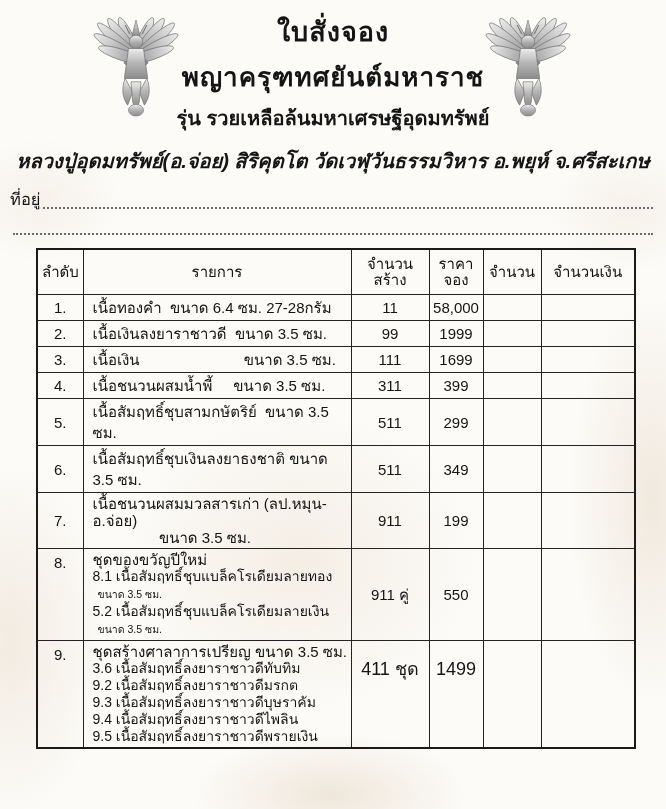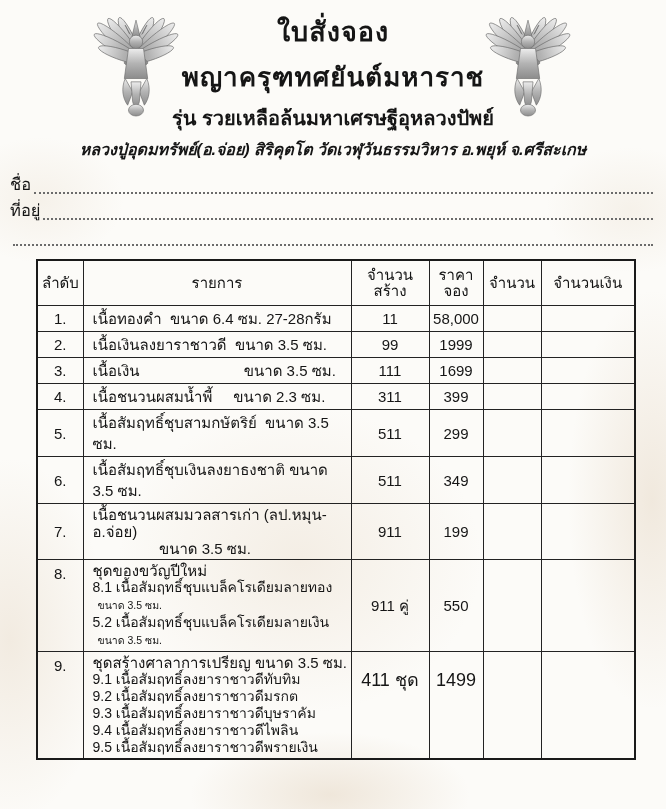--- a/index.html
+++ b/index.html
@@ -19,21 +19,21 @@
       radial-gradient(ellipse 120px 90px at 40px 200px, rgba(210,186,152,0.15), rgba(210,186,152,0) 70%),
       radial-gradient(ellipse 120px 90px at 630px 210px, rgba(210,186,152,0.15), rgba(210,186,152,0) 70%);
   }
   .page{position:relative;z-index:1;}
 
   
   .header{text-align:center;padding-top:10px;position:relative;}
   .t1{font-size:27px;font-weight:bold;letter-spacing:1px;}
   .t2{font-size:26px;font-weight:bold;margin-top:3px;letter-spacing:1px;}
   .t3{font-size:20px;font-weight:bold;margin-top:5px;}
-  .t4{font-size:16px;font-weight:bold;font-style:italic;margin-top:3px;}
+  .t4{font-size:20px;font-weight:bold;font-style:italic;margin-top:11px;}
   .t5{font-size:14px;font-weight:bold;font-style:italic;margin-top:3px;}
   .emblem{position:absolute;top:4px;width:100px;height:134px;}
   .emblem.left{left:86px;}
   .emblem.right{left:478px;}
 
   
   .form-area{margin:10px 10px 0 10px;}
   .fline{display:flex;align-items:flex-end;height:26px;font-size:16.5px;}
   .flabel{flex:none;padding-bottom:1px;}
   .dots{flex:1;border-bottom:2px dotted #6b6b6b;height:2px;margin:0 3px 4px 3px;}
@@ -129,29 +129,25 @@
         <path d="M51,48 L69,48 L74,84 L46,84 Z"></path>
         <path d="M47,84 C42,96 44,108 50,116 L56,100 Z"></path>
         <path d="M73,84 C78,96 76,108 70,116 L64,100 Z"></path>
         <path d="M54,88 L66,88 L64,112 C62,120 58,120 56,112 Z"></path>
         <ellipse cx="60" cy="122" rx="9" ry="7"></ellipse>
       </g>
     </svg>
 
     <div class="t1">ใบสั่งจอง</div>
     <div class="t2">พญาครุฑทศยันต์มหาราช</div>
-    <div class="t3">รุ่น รวยเหลือล้นมหาเศรษฐีอุหลวงปัพย์</div>
+    <div class="t3">รุ่น รวยเหลือล้นมหาเศรษฐีอุดมทรัพย์</div>
     <div class="t4">หลวงปู่อุดมทรัพย์(อ.จ่อย) สิริคุตโต วัดเวฬุวันธรรมวิหาร อ.พยุห์ จ.ศรีสะเกษ</div>
   </div>
 
   <div class="form-area">
-    <div class="fline">
-      <span class="flabel">ชื่อ</span>
-      <span class="dots"></span>
-    </div>
     <div class="fline">
       <span class="flabel">ที่อยู่</span>
       <span class="dots"></span>
     </div>
     <div class="fline">
       <span class="dots"></span>
     </div>
   </div>
 
   <div class="table-wrap">
@@ -204,21 +200,21 @@
               <div class="ln"><span>เนื้อเงิน                         ขนาด 3.5 ซม.</span></div>
             </td>
             <td class="val">111</td>
             <td class="val">1699</td>
             <td class="val"></td>
             <td class="val"></td>
           </tr>
           <tr>
             <td class="col-no">4.</td>
             <td class="col-item">
-              <div class="ln"><span>เนื้อชนวนผสมน้ำพี้     ขนาด 2.3 ซม.</span></div>
+              <div class="ln"><span>เนื้อชนวนผสมน้ำพี้     ขนาด 3.5 ซม.</span></div>
             </td>
             <td class="val">311</td>
             <td class="val">399</td>
             <td class="val"></td>
             <td class="val"></td>
           </tr>
           <tr>
             <td class="col-no">5.</td>
             <td class="col-item">
               <div class="ln"><span>เนื้อสัมฤทธิ์ชุบสามกษัตริย์  ขนาด 3.5 ซม.</span></div>
@@ -258,21 +254,21 @@
             </td>
             <td class="val">911 คู่</td>
             <td class="val">550</td>
             <td class="val"></td>
             <td class="val"></td>
           </tr>
           <tr class="multi">
             <td class="col-no top">9.</td>
             <td class="col-item">
               <div class="ln"><span>ชุดสร้างศาลาการเปรียญ ขนาด 3.5 ซม.</span></div>
-              <div class="ln sub"><span>9.1 เนื้อสัมฤทธิ์ลงยาราชาวดีทับทิม</span></div>
+              <div class="ln sub"><span>3.6 เนื้อสัมฤทธิ์ลงยาราชาวดีทับทิม</span></div>
               <div class="ln sub"><span>9.2 เนื้อสัมฤทธิ์ลงยาราชาวดีมรกต</span></div>
               <div class="ln sub"><span>9.3 เนื้อสัมฤทธิ์ลงยาราชาวดีบุษราคัม</span></div>
               <div class="ln sub"><span>9.4 เนื้อสัมฤทธิ์ลงยาราชาวดีไพลิน</span></div>
               <div class="ln sub"><span>9.5 เนื้อสัมฤทธิ์ลงยาราชาวดีพรายเงิน</span></div>
             </td>
             <td class="val stack">
               <div class="sln">&nbsp;</div>
               <div class="sln">411 ชุด</div>
             </td>
             <td class="val stack">

